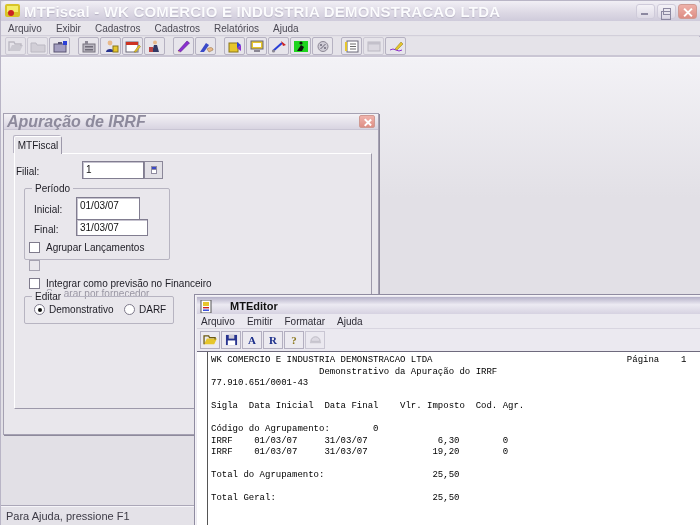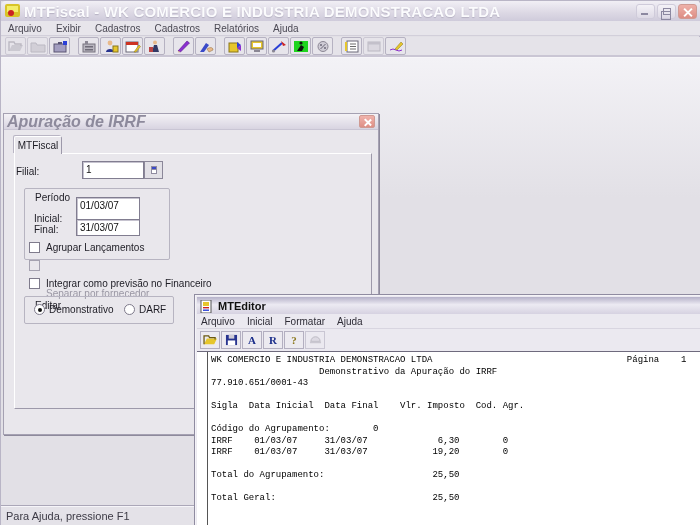--- a/index.html
+++ b/index.html
@@ -67,33 +67,33 @@
     border-top:1px solid #fff; border-left:1px solid #fff; border-right:1px solid #9d99aa; border-bottom:1px solid #9d99aa; }
 
   .lbl { position:absolute; font-size:10px; color:#1d1c24; }
   .lbl.dis { color:#9a97a4; }
   .inp { position:absolute; background:#fff; border:1px solid #817d90;
     box-shadow:inset 1px 1px 0 #c6c3cf; font-size:10px; color:#111; padding:2px 3px; }
   .lookup-btn { position:absolute; width:19px; height:18px; background:#e2e0e6;
     border:1px solid #8b87999; border:1px solid #8b8799; display:flex; align-items:center; justify-content:center; }
 
   .grp { position:absolute; border:1px solid #b7b4c1; border-radius:2px; }
-  .grp-label { position:absolute; top:-6px; left:7px; background:#e9e7ec; padding:0 3px; font-size:10px; color:#1d1c24;margin-top:9px; }
+  .grp-label { position:absolute; top:-6px; left:7px; background:#e9e7ec; padding:0 3px; font-size:10px; color:#1d1c24; }
 
   .cbx { position:absolute; width:11px; height:11px; background:#fff; border:1px solid #7f7b8c; }
   .cbx.dis { background:#e9e7ec; border-color:#a5a2b0; }
   .radio { position:absolute; width:11px; height:11px; border-radius:50%; background:#fff; border:1px solid #7f7b8c; }
   .radio.sel:before { content:""; position:absolute; left:2.5px; top:2.5px; width:4px; height:4px; border-radius:50%; background:#111; }
 
   
   .editor { position:absolute; left:193px; top:293px; width:507px; height:232px;
     background:#ebe9f0; border:1px solid #8f8ba0; border-right:none; border-bottom:none;
     box-shadow:inset 1px 1px 0 #f4f3f7; z-index:3; }
   .ed-title { height:17px; margin:2px 0 0 2px; background:linear-gradient(#b5b1c9,#eceaf2 45%,#d6d2e1);
-    display:flex; align-items:center; padding:0 3px; }
+    display:flex; align-items:center; padding:0 3px;gap:12px; }
   .ed-icon { width:14px; height:13px; margin-right:4px; }
   .ed-title-text { font-size:11px; font-weight:bold; color:#111; }
   .ed-menubar { height:15px; margin-left:2px; display:flex; align-items:center; font-size:10px;
     color:#2e2c36; background:#ebe9f0; border-bottom:1px solid #d8d5e0; }
   .ed-menubar span { padding:1px 8px 1px 4px; }
   .ed-toolbar { height:21px; margin-left:2px; display:flex; align-items:center; gap:1px;
     padding:1px 0 1px 3px; background:#ebe9f0; }
   .ebtn { width:20px; height:18px; border:1px solid #b3afc0; background:#eceaf0;
     display:flex; align-items:center; justify-content:center; font-size:11px; font-weight:bold;
     font-family:"Liberation Serif", serif; color:#1b2e8a; }
@@ -296,24 +296,24 @@
       <svg width="10" height="10" viewBox="0 0 10 10">
           <rect x="2" y="1" width="6" height="8" fill="#8f8ba0"></rect>
           <rect x="3" y="2" width="4" height="2" fill="#3a49c8"></rect>
           <rect x="3" y="5" width="4" height="3" fill="#fff"></rect>
         </svg>
     </div>
 
     <div class="grp" style="left:20px; top:74px; width:146px; height:72px;">
       <span class="grp-label">Período</span>
     </div>
-    <span class="lbl" style="left:30px; top:99px;">Inicial:</span>
+    <span class="lbl" style="left:30px; top:90px;">Inicial:</span>
     <div class="inp" style="left:72px; top:83px; width:64px; height:31px;">01/03/07</div>
     <span class="lbl" style="left:30px; top:110px;">Final:</span>
-    <div class="inp" style="left:72px; top:105px; width:64px; height:17px;">31/03/07</div>
+    <div class="inp" style="left:72px; top:105px; width:72px; height:17px;">31/03/07</div>
 
     <span class="cbx" style="left:25px; top:128px;"></span>
     <span class="lbl" style="left:42px; top:128px;">Agrupar Lançamentos</span>
 
     <span class="cbx dis" style="left:25px; top:146px;"></span>
     <span class="lbl dis" style="left:42px; top:146px;margin-top:28px;">Separar por fornecedor</span>
 
     <span class="cbx" style="left:25px; top:164px;"></span>
     <span class="lbl" style="left:42px; top:164px;">Integrar como previsão no Financeiro</span>
 
@@ -333,21 +333,21 @@
             <rect x="1" y="0" width="10" height="13" fill="#fff" stroke="#555"></rect>
             <rect x="3" y="2" width="6" height="4" fill="#e6c62c"></rect>
             <rect x="3" y="7" width="6" height="1.4" fill="#cc2222"></rect>
             <rect x="3" y="9.5" width="6" height="1.4" fill="#2a3fd6"></rect>
           </svg>
       </span>
       <span class="ed-title-text">MTEditor</span>
     </div>
     <div class="ed-menubar">
       <span>Arquivo</span>
-      <span>Inicial</span>
+      <span>Emitir</span>
       <span>Formatar</span>
       <span>Ajuda</span>
     </div>
     <div class="ed-toolbar">
       <span class="ebtn">
           <svg viewBox="0 0 16 13">
             <path d="M1 11 L4 5 H15 L12 11 Z" fill="#e6c62c"></path>
             <path d="M1 11 V2 h5 l1 2 h6 v2" fill="none" stroke="#6b5a12" stroke-width="1.4"></path>
           </svg>
         </span>

